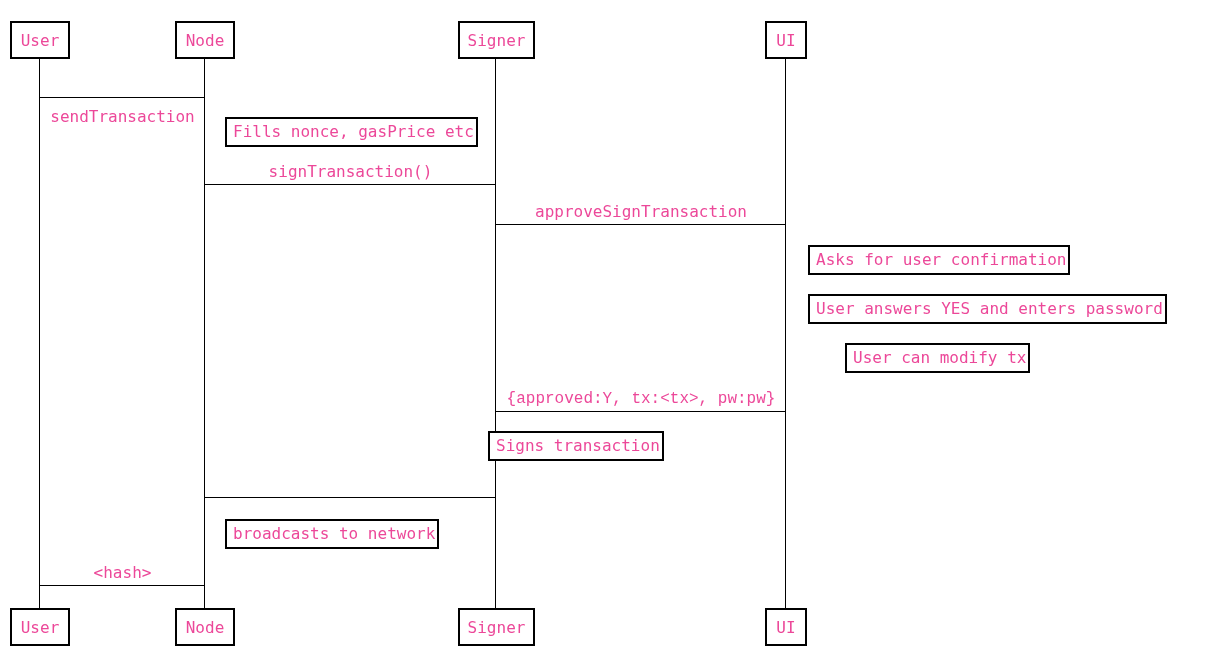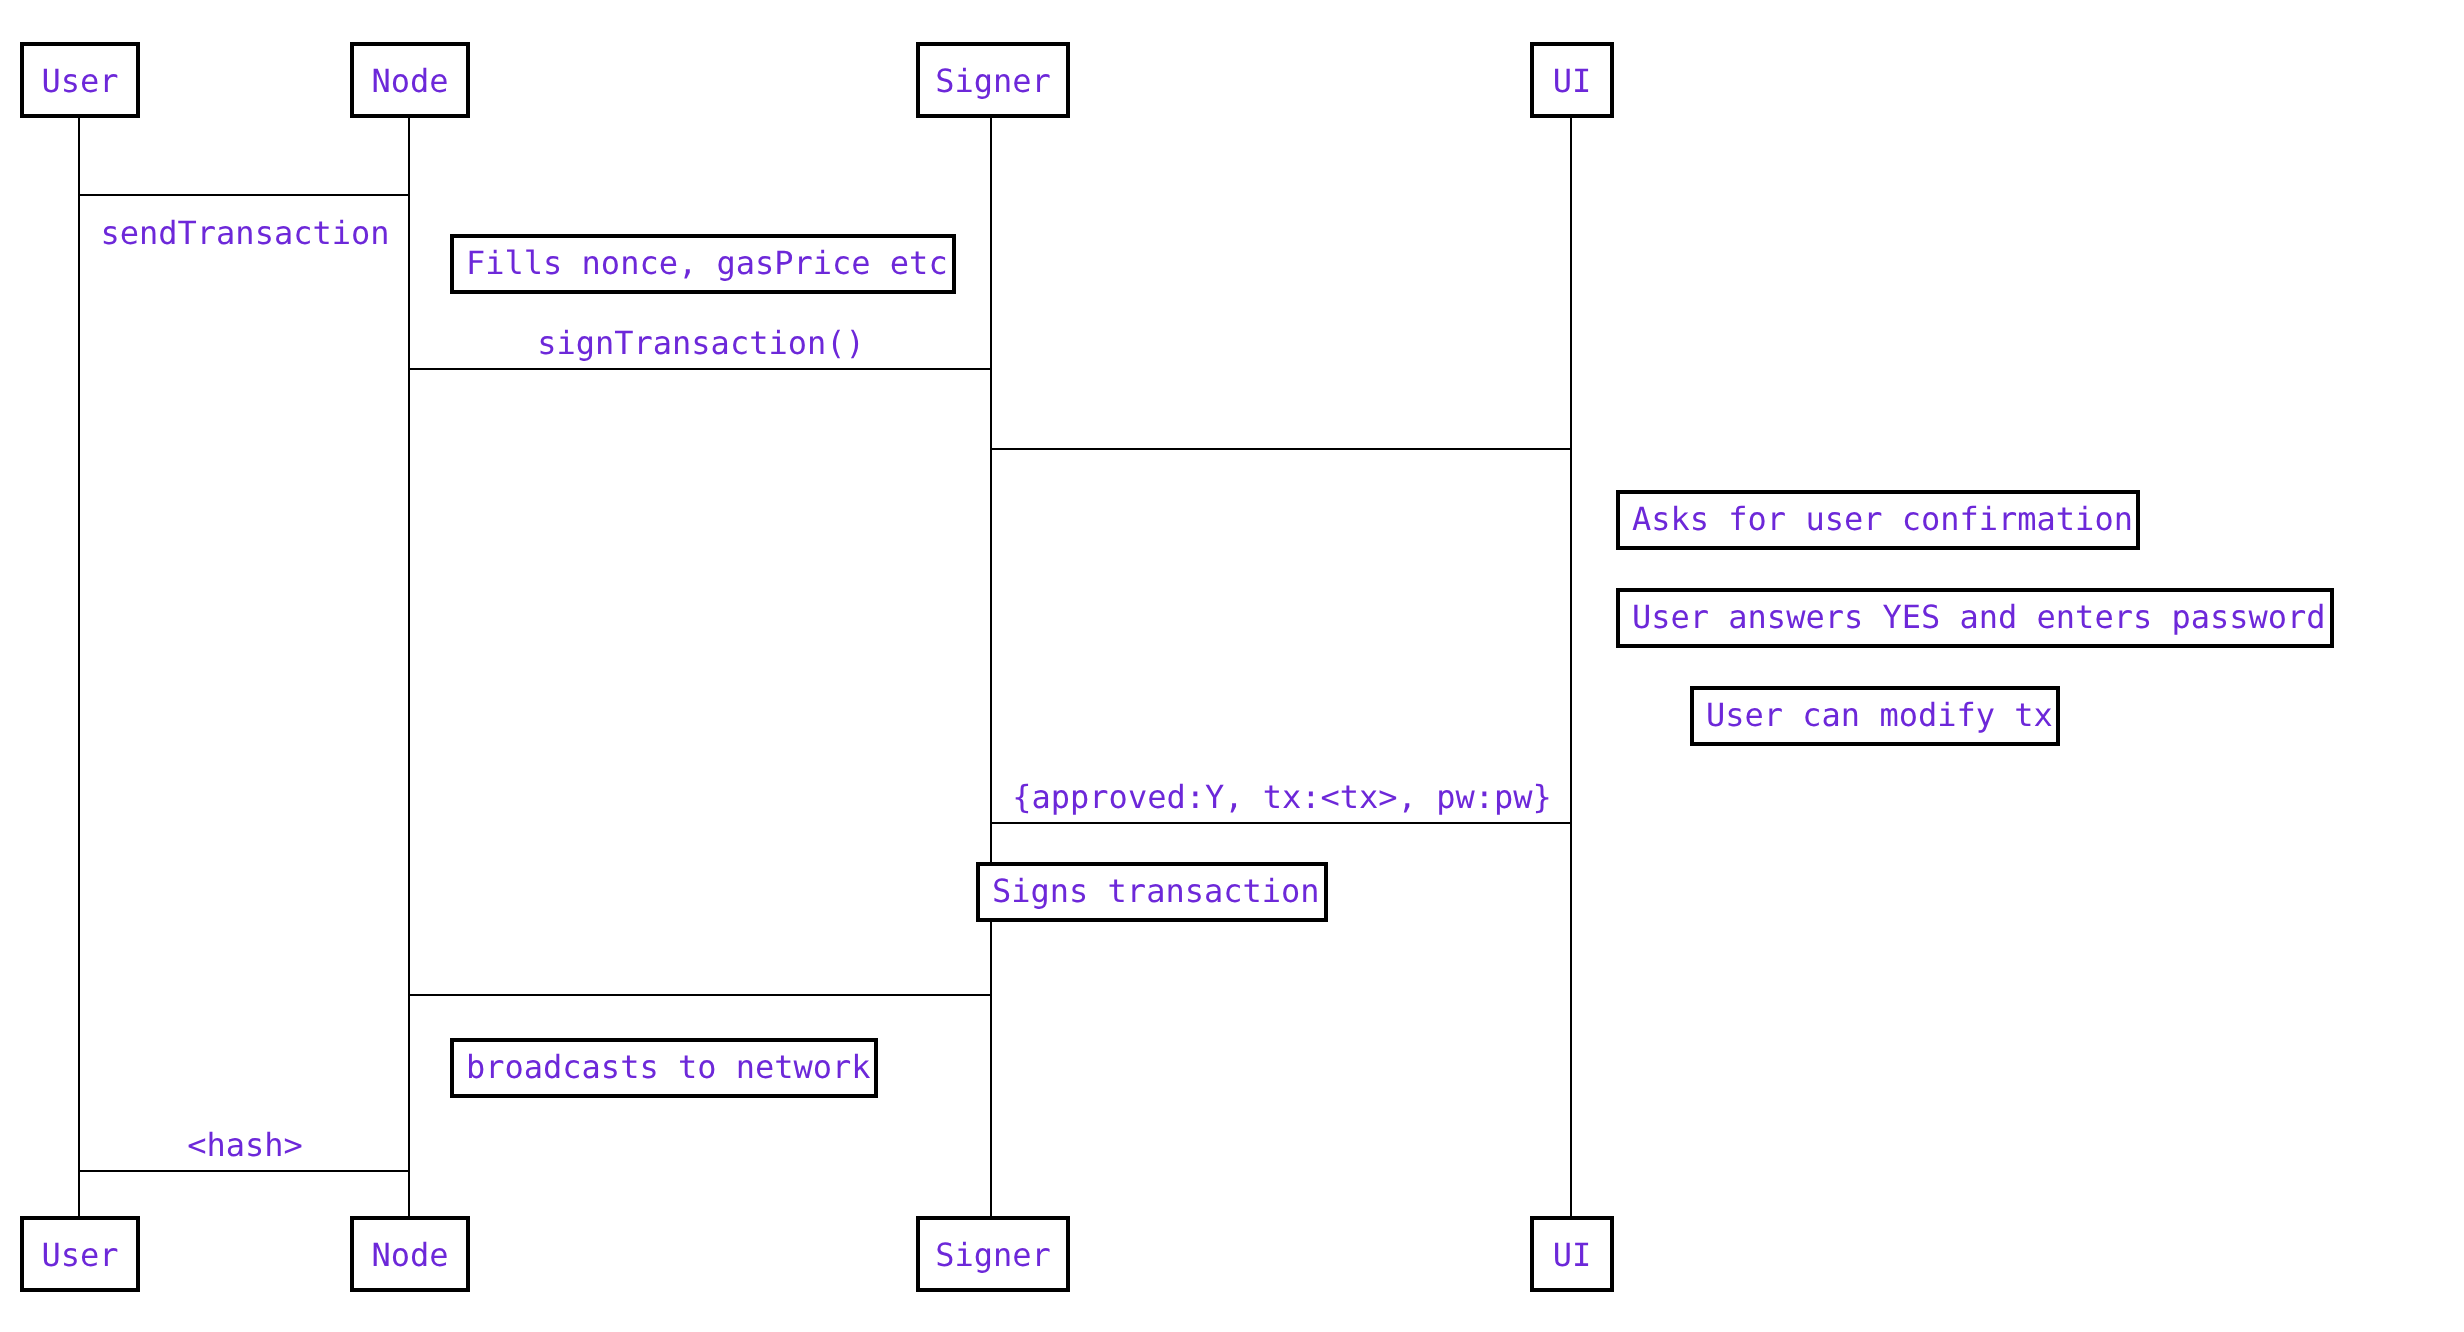--- a/index.html
+++ b/index.html
@@ -7,21 +7,21 @@
     padding: 0;
     background: #ffffff;
   }
   .diagram {
     position: relative;
     width: 1232px;
     height: 666px;
     background: #ffffff;
     font-family: "DejaVu Sans Mono", "Liberation Mono", monospace;
     font-size: 16px;
-    color: #6d28d9;
+    color: #ec4899;
     overflow: hidden;
   }
   .actor {
     position: absolute;
     height: 38px;
     border: 2px solid #000000;
     background: #ffffff;
     box-sizing: border-box;
     display: flex;
     align-items: center;
@@ -77,27 +77,28 @@
   <div class="actor" style="left:765px; top:608px; width:42px;">UI</div>
 
   <div class="msg-label" style="left:40px; top:75px; width:165px;margin-top:32px;">sendTransaction</div>
   <div class="msg-line" style="left:40px; top:97px; width:165px;"></div>
 
   <div class="note" style="left:225px; top:117px;">Fills nonce, gasPrice etc</div>
 
   <div class="msg-label" style="left:205px; top:162px; width:291px;">signTransaction()</div>
   <div class="msg-line" style="left:205px; top:184px; width:291px;"></div>
 
+  <div class="msg-label" style="left:496px; top:202px; width:290px;">approveSignTransaction</div>
   <div class="msg-line" style="left:496px; top:224px; width:290px;"></div>
 
   <div class="note" style="left:808px; top:294px;">User answers YES and enters password</div>
   <div class="note" style="left:808px; top:245px;">Asks for user confirmation</div>
   <div class="note" style="left:845px; top:343px;">User can modify tx</div>
 
-  <div class="msg-label" style="left:496px; top:389px; width:290px;">{approved:Y, tx:&lt;tx&gt;, pw:pw}</div>
+  <div class="msg-label" style="left:496px; top:389px; width:290px;font-family:Liberation Mono, monospace;">{approved:Y, tx:&lt;tx&gt;, pw:pw}</div>
   <div class="msg-line" style="left:496px; top:411px; width:290px;"></div>
 
   <div class="note" style="left:488px; top:431px;">Signs transaction</div>
 
   <div class="msg-line" style="left:205px; top:497px; width:291px;"></div>
 
   <div class="note" style="left:225px; top:519px;">broadcasts to network</div>
 
   <div class="msg-label" style="left:40px; top:563px; width:165px;">&lt;hash&gt;</div>
   <div class="msg-line" style="left:40px; top:585px; width:165px;"></div>

